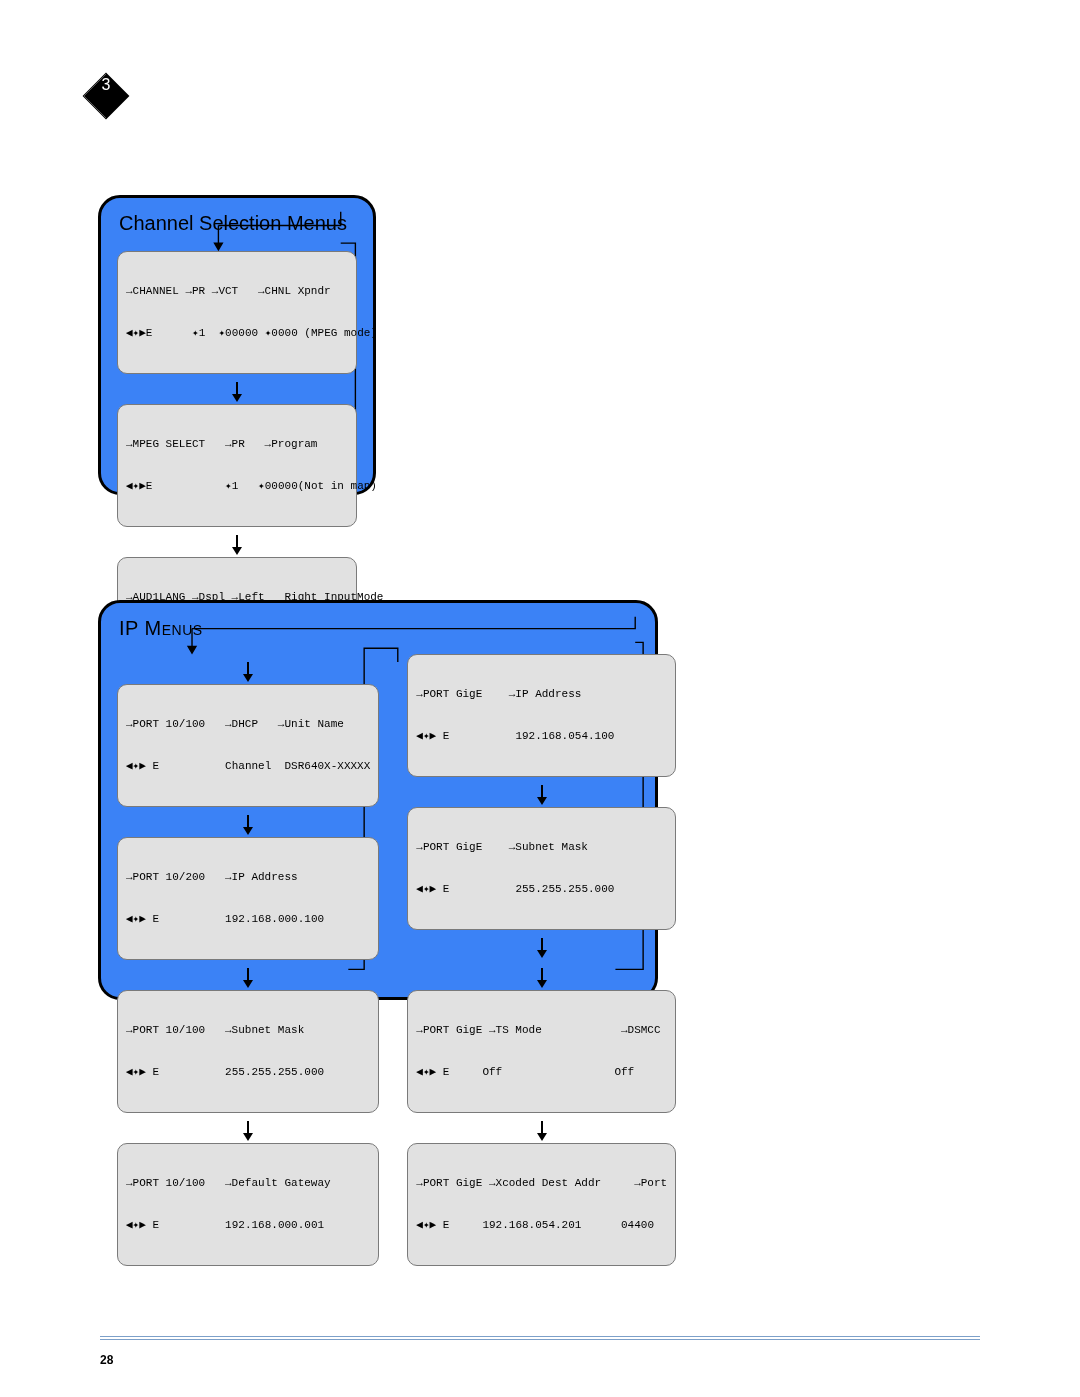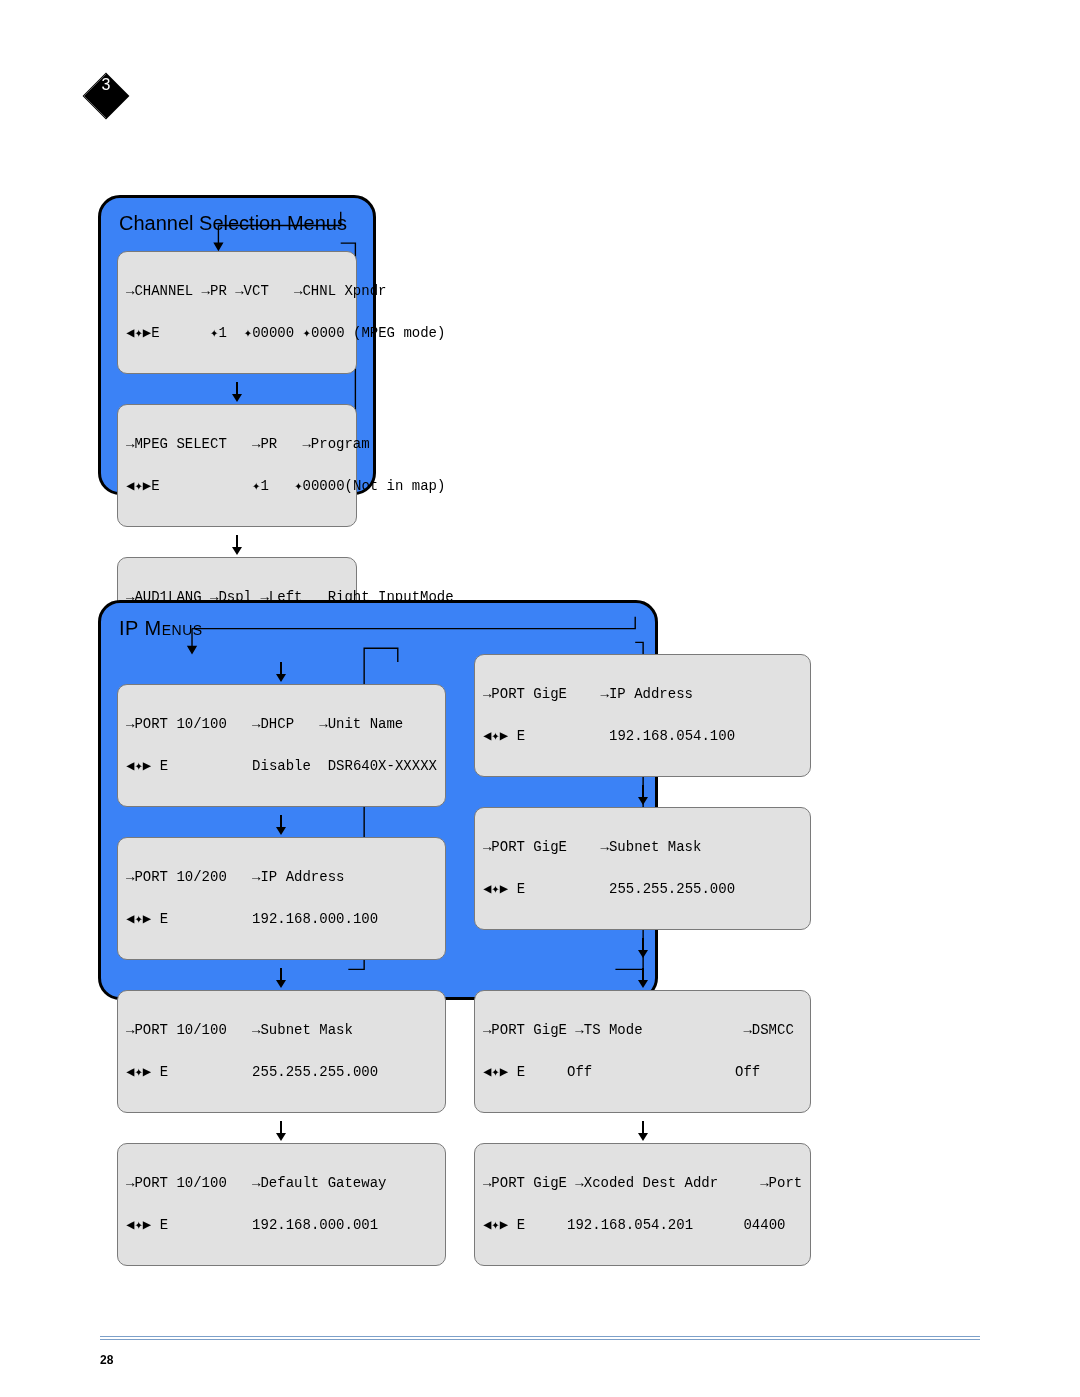--- a/index.html
+++ b/index.html
@@ -45,21 +45,21 @@
     font-variant:small-caps;
     letter-spacing:.5px;
   }
 
   
   .lcd{
     background:#e1e1e1;
     border:1px solid #7a7a7a;
     border-radius:10px;
     font-family:"Courier New",monospace;
-    font-size:14px;
+    font-size:11px;
     line-height:14px;
     padding:4px 8px 5px 8px;
     box-sizing:border-box;
     white-space:pre;
     position:relative;
   }
   .lcd .row{display:block;}
 
   
   .stack{display:flex; flex-direction:column; align-items:stretch;}
@@ -185,21 +185,21 @@
     <div class="panel-title ip" data-bind="panel_ip.title">IP Menus</div>
 
     <div class="cols" style="margin-top:14px;">
 
       <div class="col">
         <div class="spacer"></div>
           <div class="varrow"></div>
 
         <div class="lcd">
           <span class="row" data-bind="panel_ip.left.1.l1">→PORT 10/100   →DHCP   →Unit Name</span>
-          <span class="row" data-bind="panel_ip.left.1.l2">◀✦▶ E          Disable  DSR640X-XXXXX</span>
+          <span class="row" data-bind="panel_ip.left.1.l2">◀✦▶ E          Channel  DSR640X-XXXXX</span>
         </div>
         <div class="spacer"></div>
           <div class="varrow"></div>
 
         <div class="lcd">
           <span class="row" data-bind="panel_ip.left.2.l1">→PORT 10/200   →IP Address</span>
           <span class="row" data-bind="panel_ip.left.2.l2">◀✦▶ E          192.168.000.100</span>
         </div>
         <div class="spacer"></div>
           <div class="varrow"></div>

